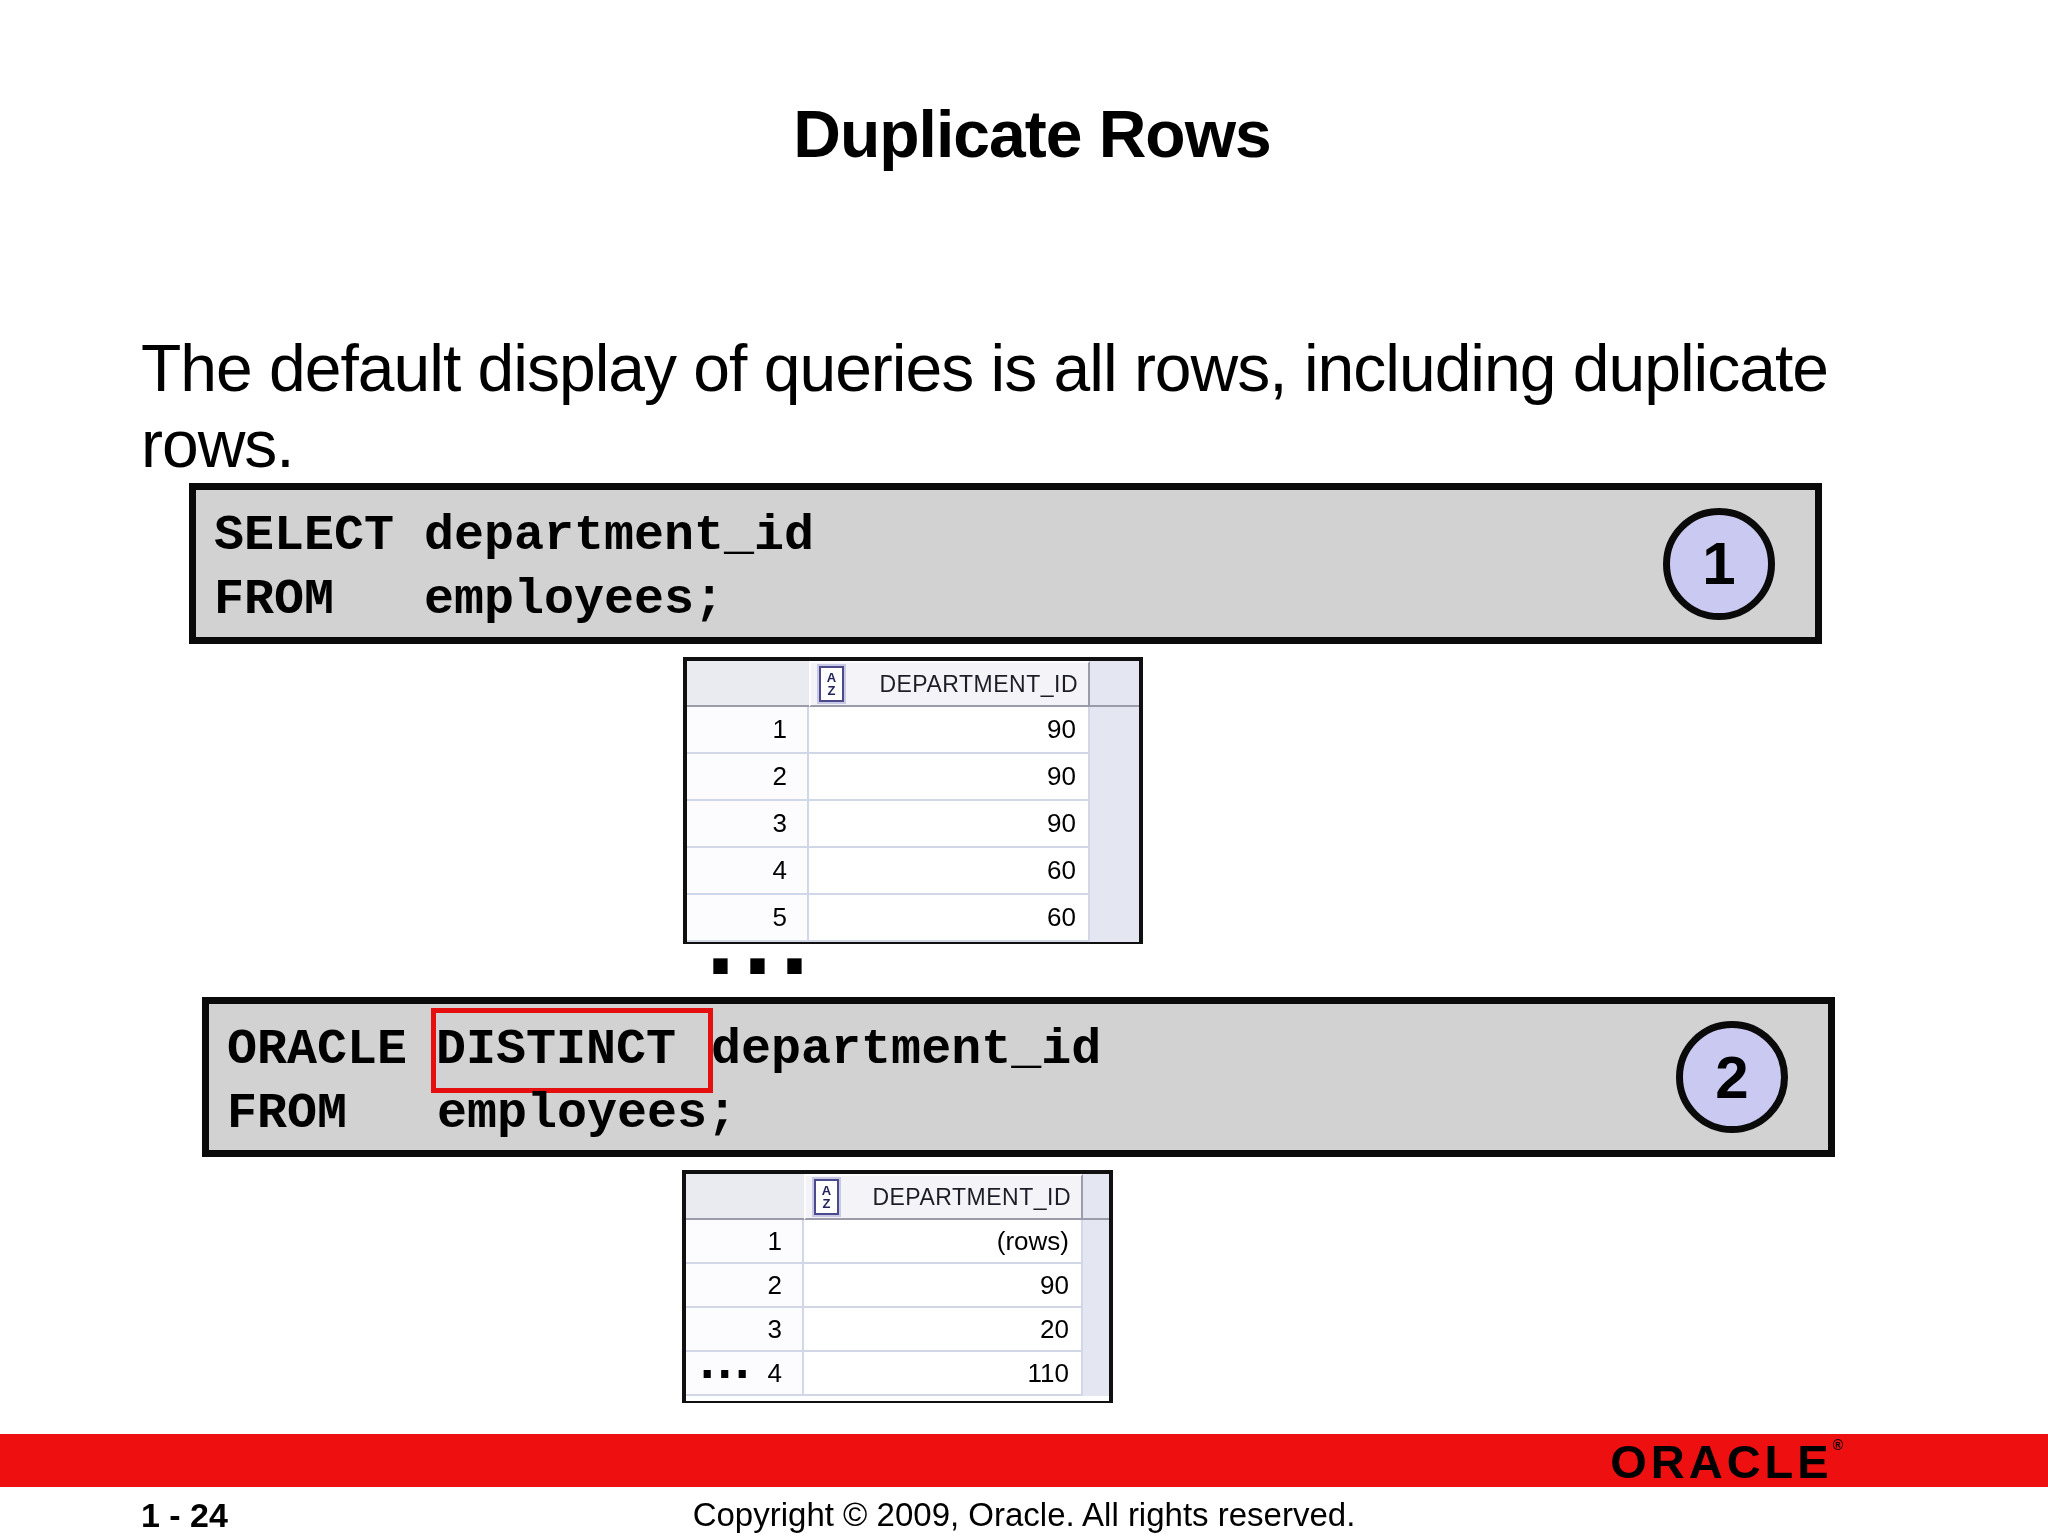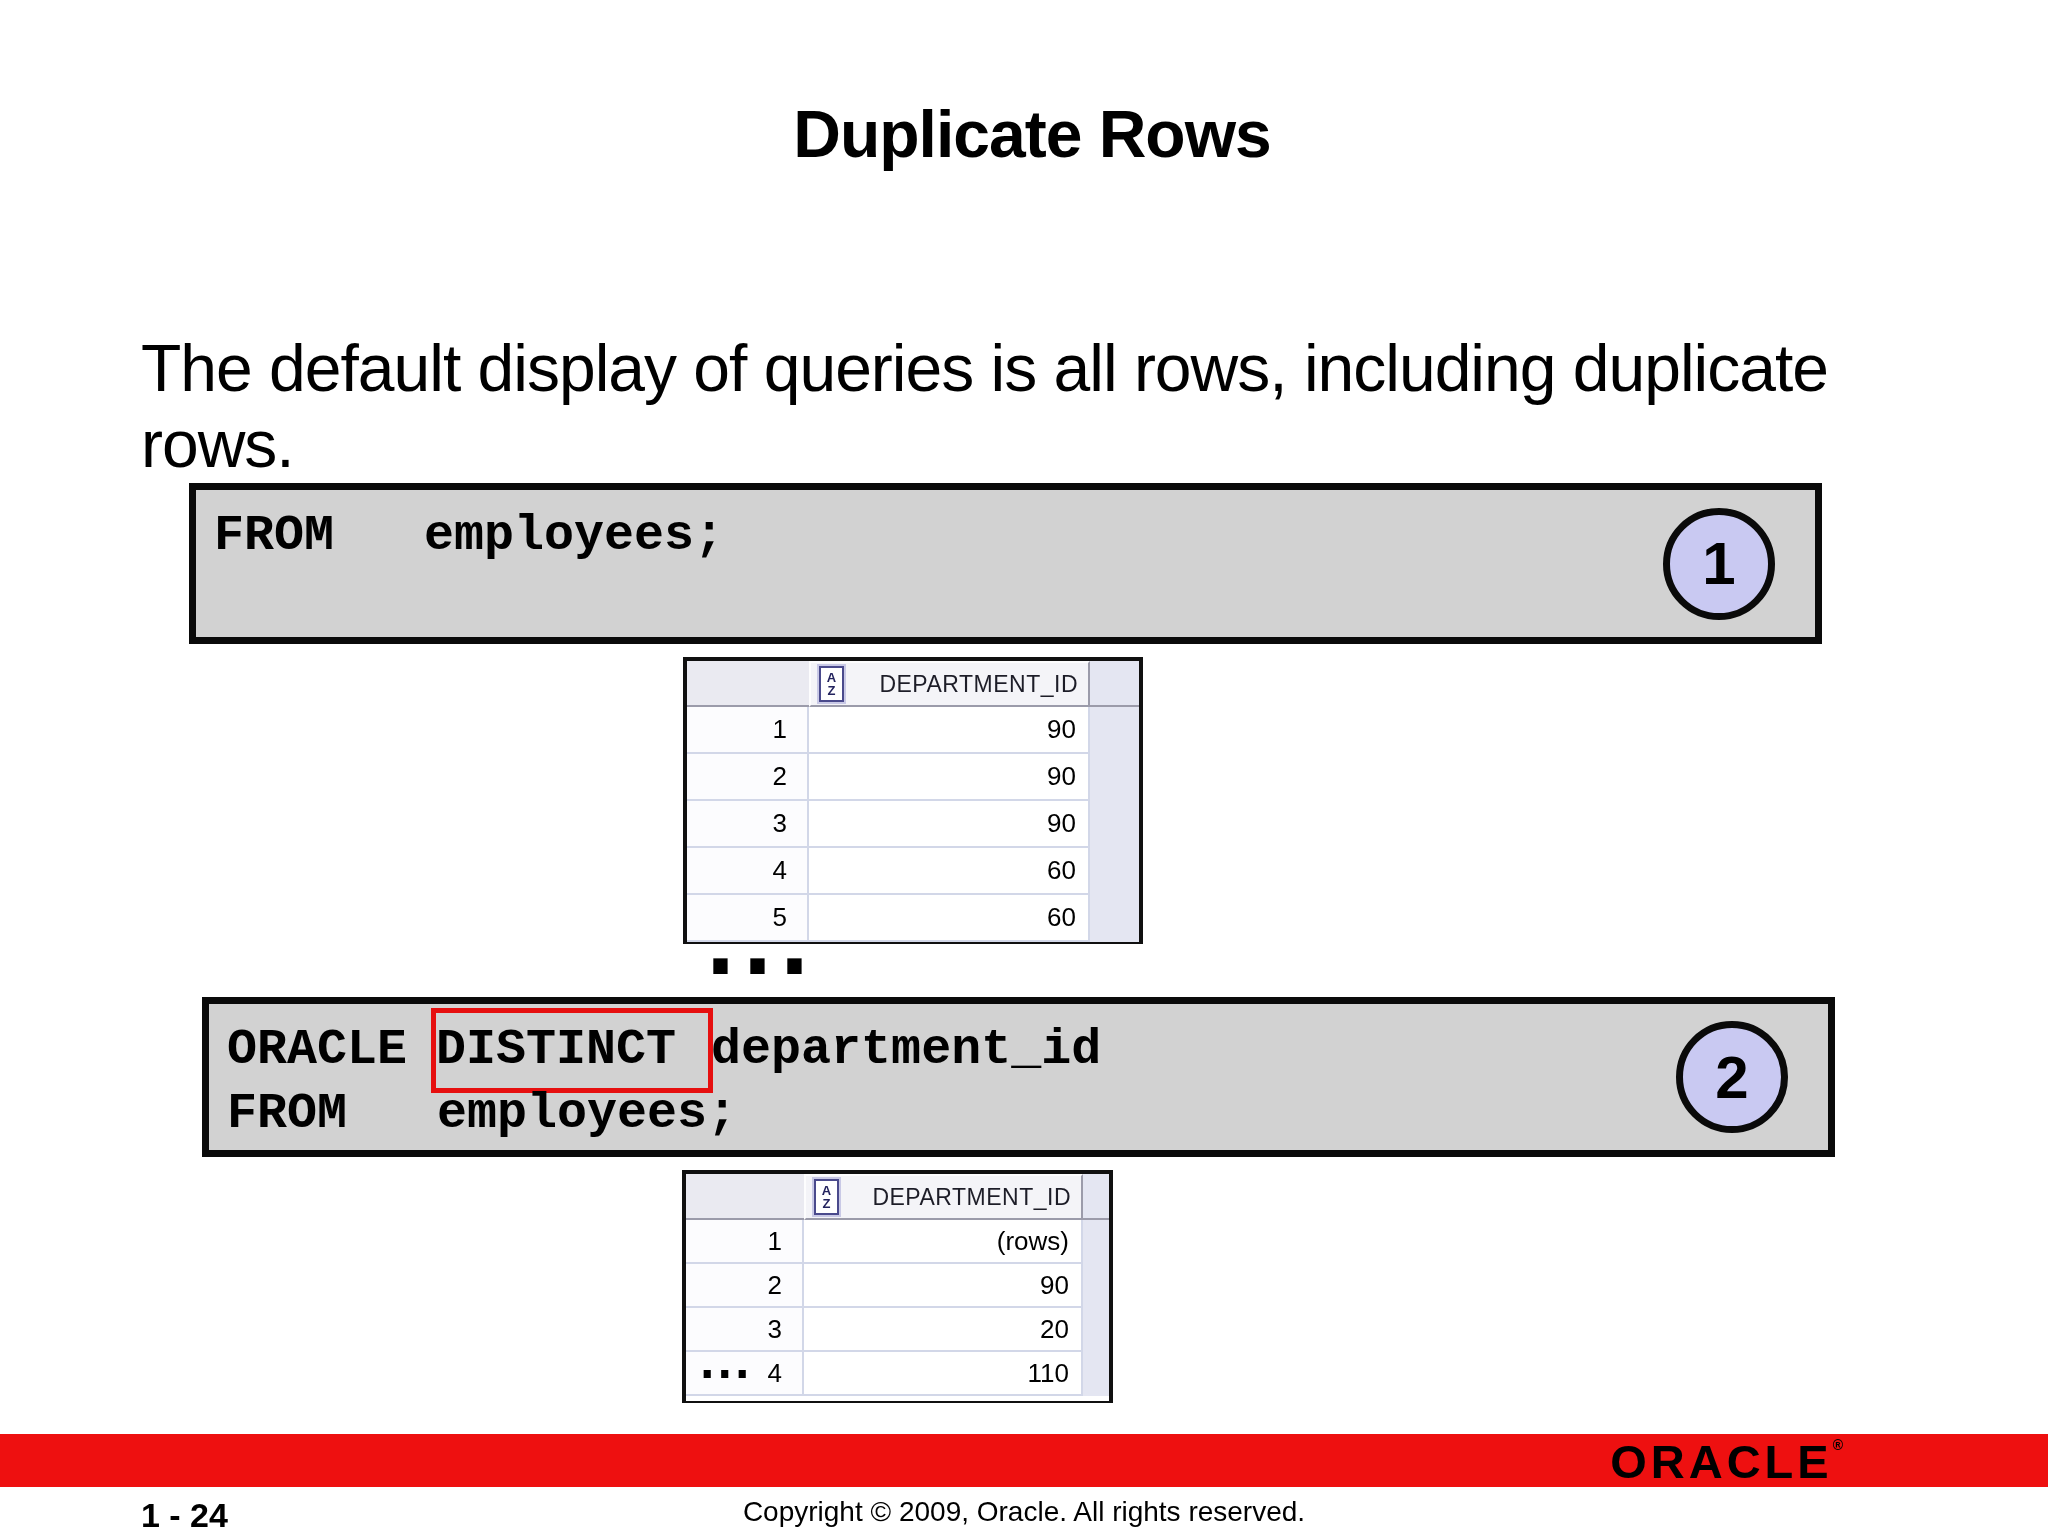--- a/index.html
+++ b/index.html
@@ -74,37 +74,37 @@
 
   
   .redbar{position:absolute;left:0;top:1434px;width:2048px;height:53px;
           background:var(--bar-red,#ee1010);}
   .oracle-logo{position:absolute;right:205px;top:50%;transform:translateY(-50%);
           color:#000000;font-size:47px;font-weight:bold;letter-spacing:4px;
           font-family:"Liberation Sans",sans-serif;}
   .oracle-logo sup{font-size:14px;letter-spacing:0;vertical-align:28px;}
   .page-num{position:absolute;left:141px;top:1496px;font-size:34px;font-weight:bold;}
   .copyright{position:absolute;left:0;top:1496px;width:100%;
-             text-align:center;font-size:28px;}
+             text-align:center;font-size:33px;}
 
   
   #codebox1{left:189px;top:483px;width:1633px;height:161px;}
   #codebox2{left:202px;top:997px;width:1633px;height:160px;}
   #grid1{left:683px;top:657px;width:460px;height:287px;}
   #grid2{left:682px;top:1170px;width:431px;height:233px;}
 </style>
 </head>
 <body style="--bar-red: #ee1010; --highlight-red: #e60f0f; --code-box-gray: #d2d2d2; --badge-lavender: #c9c9f2; --grid-strip-lavender: #e4e6f2; --grid-line: #d2d7e8;">
 
 <div class="title">Duplicate Rows</div>
 
 <div class="body-text">The default display of queries is all rows, including duplicate rows.</div>
 
 <div class="codebox" id="codebox1">
-  <pre class="code"><div class="codeline"><span>FROM   employees;</span></div></pre>
+  <pre class="code"><div class="codeline"><span>SELECT department_id</span></div><div class="codeline"><span>FROM   employees;</span></div></pre>
   <div class="badge">1</div>
 </div>
 
 <div class="grid t1" id="grid1">
   <div class="ghead">
     <div class="gh-num"></div>
     <div class="gh-col">
       <span class="az">
           <i>A</i>
           <i>Z</i>

